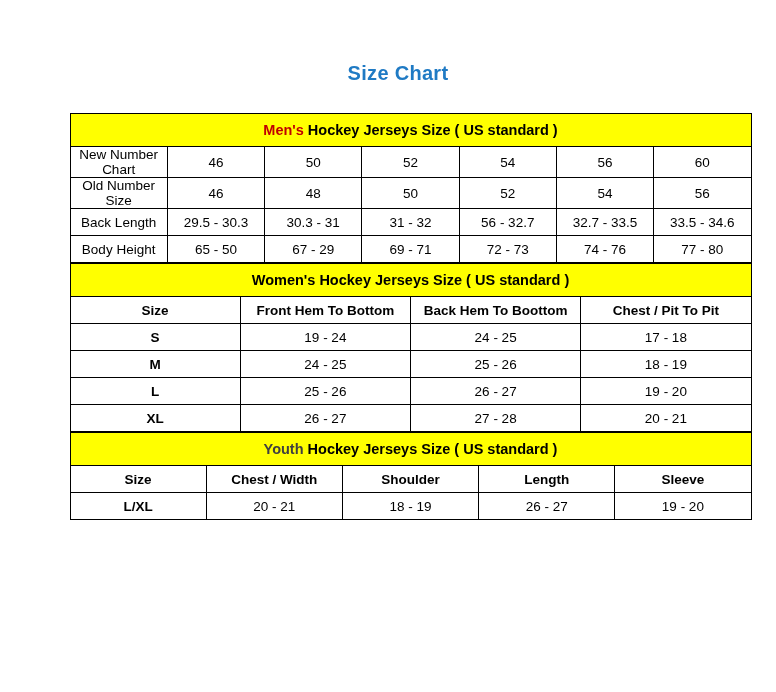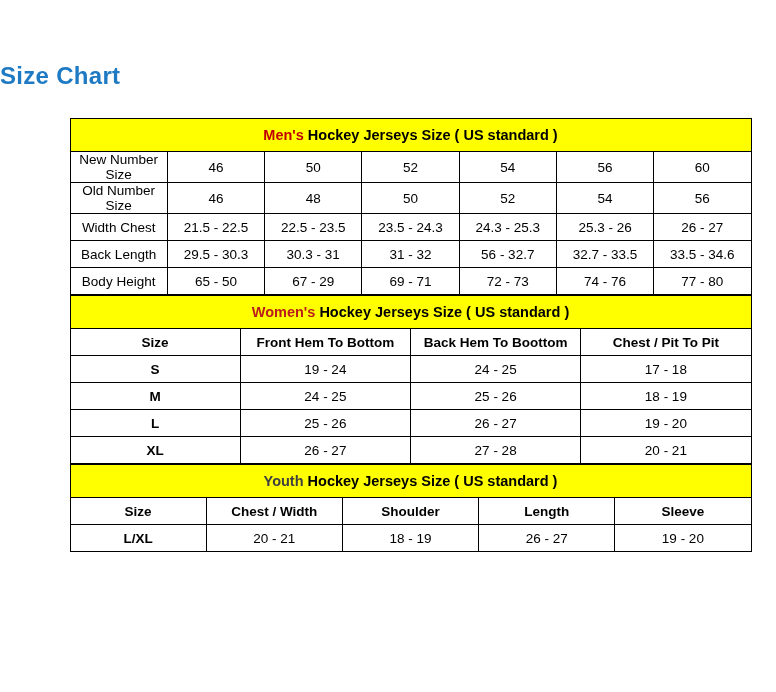--- a/index.html
+++ b/index.html
@@ -13,26 +13,28 @@
     font-family: "Liberation Sans", sans-serif;
     color: #000000;
   }
   .page {
     position: relative;
     width: 776px;
     height: 692px;
     box-sizing: border-box;
   }
   .title {
+    text-align: center;
     color: #1f7ac4;
-    font-size: 24px;
+    font-size: 20px;
     font-weight: bold;
     padding-top: 62px;
     padding-bottom: 0;
     letter-spacing: 0.3px;
+    margin-left: 20px;
   }
   .tables {
     margin: 0 auto;
     padding-top: 28px;
     width: 682px;
     padding-left: 45px;
   }
   table {
     border-collapse: collapse;
     width: 682px;
@@ -47,21 +49,21 @@
     font-weight: normal;
     vertical-align: middle;
   }
   .banner td {
     background: #ffff00;
     font-weight: bold;
     font-size: 14.5px;
     height: 32px;
   }
   .banner .men-accent { color: #c00000; }
-  .banner .women-accent { color: #b91c1c; }
+  .banner .women-accent { color: #000000; }
   .banner .youth-accent { color: #404040; }
   .hdr td {
     font-weight: bold;
   }
   .rowlabel {
     font-weight: normal;
   }
   .bold-cell {
     font-weight: bold;
   }
@@ -74,45 +76,36 @@
   <div class="title">Size Chart</div>
 
   <div class="tables">
 
     <table>
       <tbody>
           <tr class="banner">
         <td colspan="7"><span class="men-accent">Men's</span><span> Hockey Jerseys Size ( US standard )</span></td>
       </tr>
       <tr>
-        <td class="rowlabel">New Number Size</td>
+        <td class="rowlabel">New Number Chart</td>
         <td>46</td>
         <td>50</td>
         <td>52</td>
         <td>54</td>
         <td>56</td>
         <td>60</td>
       </tr>
       <tr>
         <td class="rowlabel">Old Number Size</td>
         <td>46</td>
         <td>48</td>
         <td>50</td>
         <td>52</td>
         <td>54</td>
         <td>56</td>
-      </tr>
-      <tr>
-        <td class="rowlabel">Width Chest</td>
-        <td>21.5 - 22.5</td>
-        <td>22.5 - 23.5</td>
-        <td>23.5 - 24.3</td>
-        <td>24.3 - 25.3</td>
-        <td>25.3 - 26</td>
-        <td>26 - 27</td>
       </tr>
       <tr>
         <td class="rowlabel">Back Length</td>
         <td>29.5 - 30.3</td>
         <td>30.3 - 31</td>
         <td>31 - 32</td>
         <td>56 - 32.7</td>
         <td>32.7 - 33.5</td>
         <td>33.5 - 34.6</td>
       </tr>

